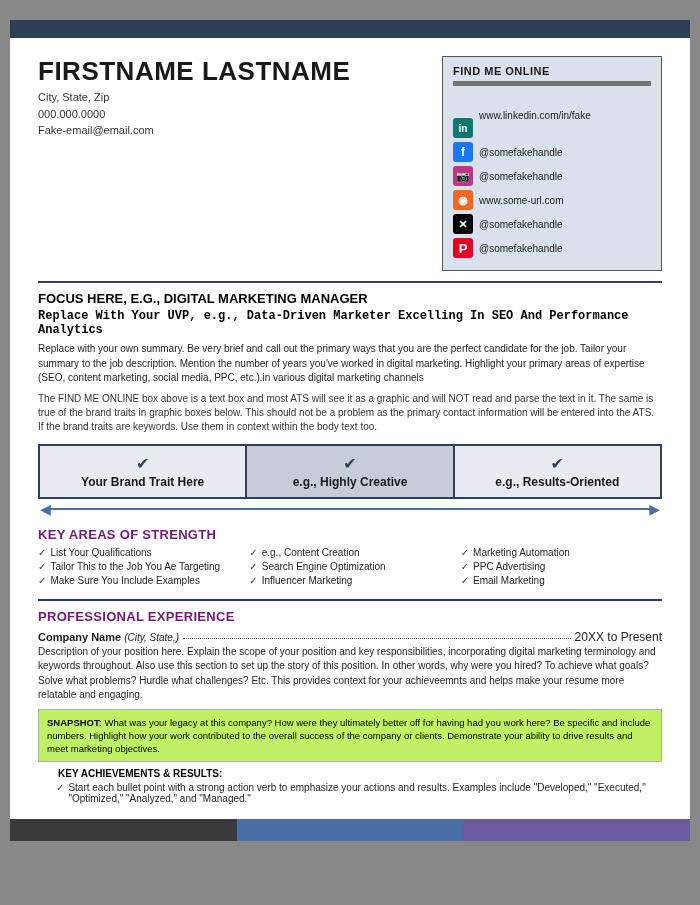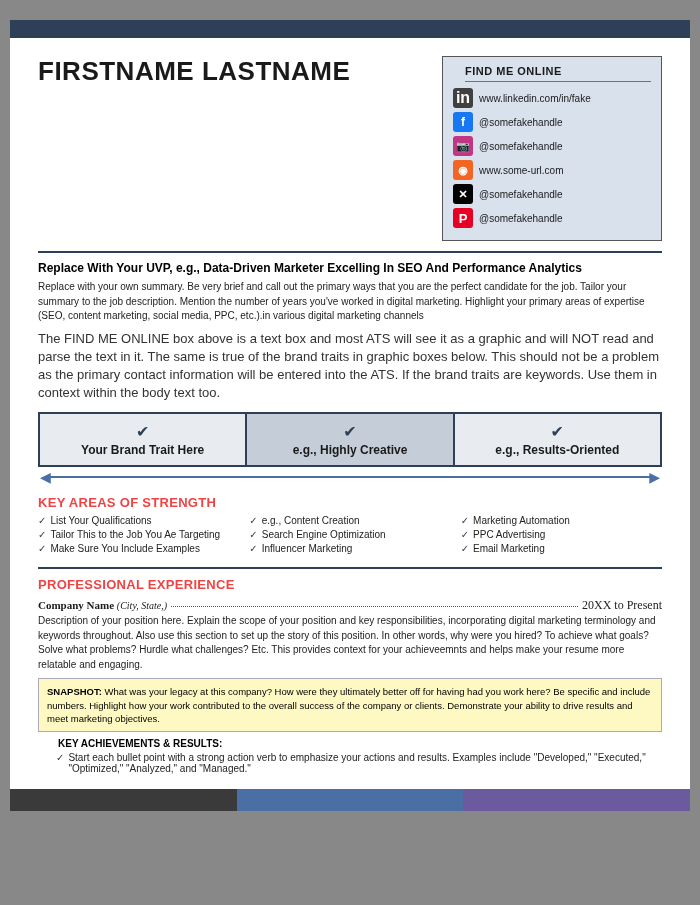--- a/index.html
+++ b/index.html
@@ -70,84 +70,84 @@
       border: 1.5px solid #555;
       background: #d9e1ec;
       padding: 8px 10px;
       margin-left: 18px;
     }
     .find-me-title {
       font-size: 11px;
       font-weight: 700;
       color: #1a1a1a;
       text-transform: uppercase;
-      border-bottom: 1px solid #737373;
+      border-bottom: 5px solid #737373;
       padding-bottom: 4px;
       margin-bottom: 6px;
       letter-spacing: 0.5px;
-      margin-left: 12px;
     }
     .social-item {
       display: flex;
       align-items: center;
       margin-bottom: 4px;
       font-size: 10px;
       color: #1a1a1a;
     }
     .social-icon {
       width: 20px;
       height: 20px;
       margin-right: 6px;
       display: flex;
       align-items: center;
       justify-content: center;
       font-size: 12px;
       font-weight: 700;
       border-radius: 3px;
       flex-shrink: 0;
     }
-    .icon-linkedin { background: #404040; color: #fff; font-size: 16px; }
+    .icon-linkedin { background: #0f766e; color: #fff; font-size: 10px; margin-top: 26px; }
     .icon-facebook { background: #1877f2; color: #fff; font-size: 12px; }
     .icon-instagram { background: #c13584; color: #fff; font-size: 11px; }
     .icon-rss { background: #f26522; color: #fff; font-size: 11px; }
     .icon-x { background: #000; color: #fff; font-size: 11px; }
     .icon-pinterest { background: #e60023; color: #fff; font-size: 13px; }
 
     .divider {
       border: none;
       border-top: 2px solid #2e4057;
       margin: 8px 0;
     }
     .section-title {
       font-size: 13px;
       font-weight: 900;
-      color: #ef4444;
+      color: #701a75;
       text-transform: uppercase;
       margin-bottom: 3px;
       letter-spacing: 0.3px;
     }
     .focus-title {
       font-size: 13px;
       font-weight: 900;
       text-transform: uppercase;
       margin-bottom: 3px;
     }
     .uvp-title {
       font-size: 12px;
       font-weight: 700;
       margin-bottom: 5px;
+      font-family: Liberation Mono, monospace;
     }
     .body-text {
       font-size: 10px;
       color: #222;
       line-height: 1.45;
       margin-bottom: 6px;
     }
     .note-text {
-      font-size: 13px;
+      font-size: 10px;
       color: #333;
       line-height: 1.4;
       margin-bottom: 0;
     }
 
     
     .brand-traits-row {
       display: flex;
       align-items: stretch;
       margin: 10px 0 4px 0;
@@ -239,21 +239,20 @@
       font-size: 10px;
       flex-shrink: 0;
     }
 
     
     .exp-header {
       display: flex;
       justify-content: space-between;
       align-items: baseline;
       margin-bottom: 1px;
-      font-family: Liberation Serif, serif;
     }
     .company-name {
       font-size: 11px;
       font-weight: 700;
       color: #1a1a1a;
     }
     .company-location {
       font-size: 10px;
       font-weight: 400;
       font-style: italic;
@@ -270,21 +269,21 @@
       color: #222;
       white-space: nowrap;
     }
     .job-title {
       font-size: 11px;
       font-weight: 700;
       color: #1a1a1a;
       margin-bottom: 4px;
     }
     .snapshot-box {
-      background: #fef9c3;
+      background: #bef264;
       border: 1px solid #aab;
       padding: 6px 8px;
       margin: 6px 0;
       font-size: 9.5px;
       line-height: 1.4;
     }
     .snapshot-label {
       font-weight: 700;
     }
     .achievements-title {
@@ -300,20 +299,25 @@
 <body>
 
 <div class="page">
   <div class="top-bar"></div>
 
   <div class="content">
 
     <div class="header-section">
       <div class="name-contact">
         <div class="name">FIRSTNAME LASTNAME</div>
+        <div class="contact-info">
+          <div>City, State, Zip</div>
+          <div>000.000.0000</div>
+          <div>Fake-email@email.com</div>
+        </div>
       </div>
 
       <div class="find-me-box">
         <div class="find-me-title">FIND ME ONLINE</div>
         <div class="social-item">
           <div class="social-icon icon-linkedin">in</div>
           <span>www.linkedin.com/in/fake</span>
         </div>
         <div class="social-item">
           <div class="social-icon icon-facebook">f</div>
@@ -334,20 +338,21 @@
         <div class="social-item">
           <div class="social-icon icon-pinterest">P</div>
           <span>@somefakehandle</span>
         </div>
       </div>
     </div>
 
     <hr class="divider">
 
     <div>
+      <div class="focus-title">FOCUS HERE, E.G., DIGITAL MARKETING MANAGER</div>
       <div class="uvp-title">Replace With Your UVP, e.g., Data-Driven Marketer Excelling In SEO And Performance Analytics</div>
       <p class="body-text">Replace with your own summary. Be very brief and call out the primary ways that you are the perfect candidate for the job. Tailor your summary to the job description. Mention the number of years you've worked in digital marketing. Highlight your primary areas of expertise (SEO, content marketing, social media, PPC, etc.).in various digital marketing channels</p>
       <p class="note-text">The FIND ME ONLINE box above is a text box and most ATS will see it as a graphic and will NOT read and parse the text in it. The same is true of the brand traits in graphic boxes below. This should not be a problem as the primary contact information will be entered into the ATS. If the brand traits are keywords. Use them in context within the body text too.</p>
     </div>
 
     <div class="brand-traits-row">
       <div class="brand-trait-box">
         <div class="brand-trait-check">✔</div>
         <div class="brand-trait-label">Your Brand Trait Here</div>
       </div>

